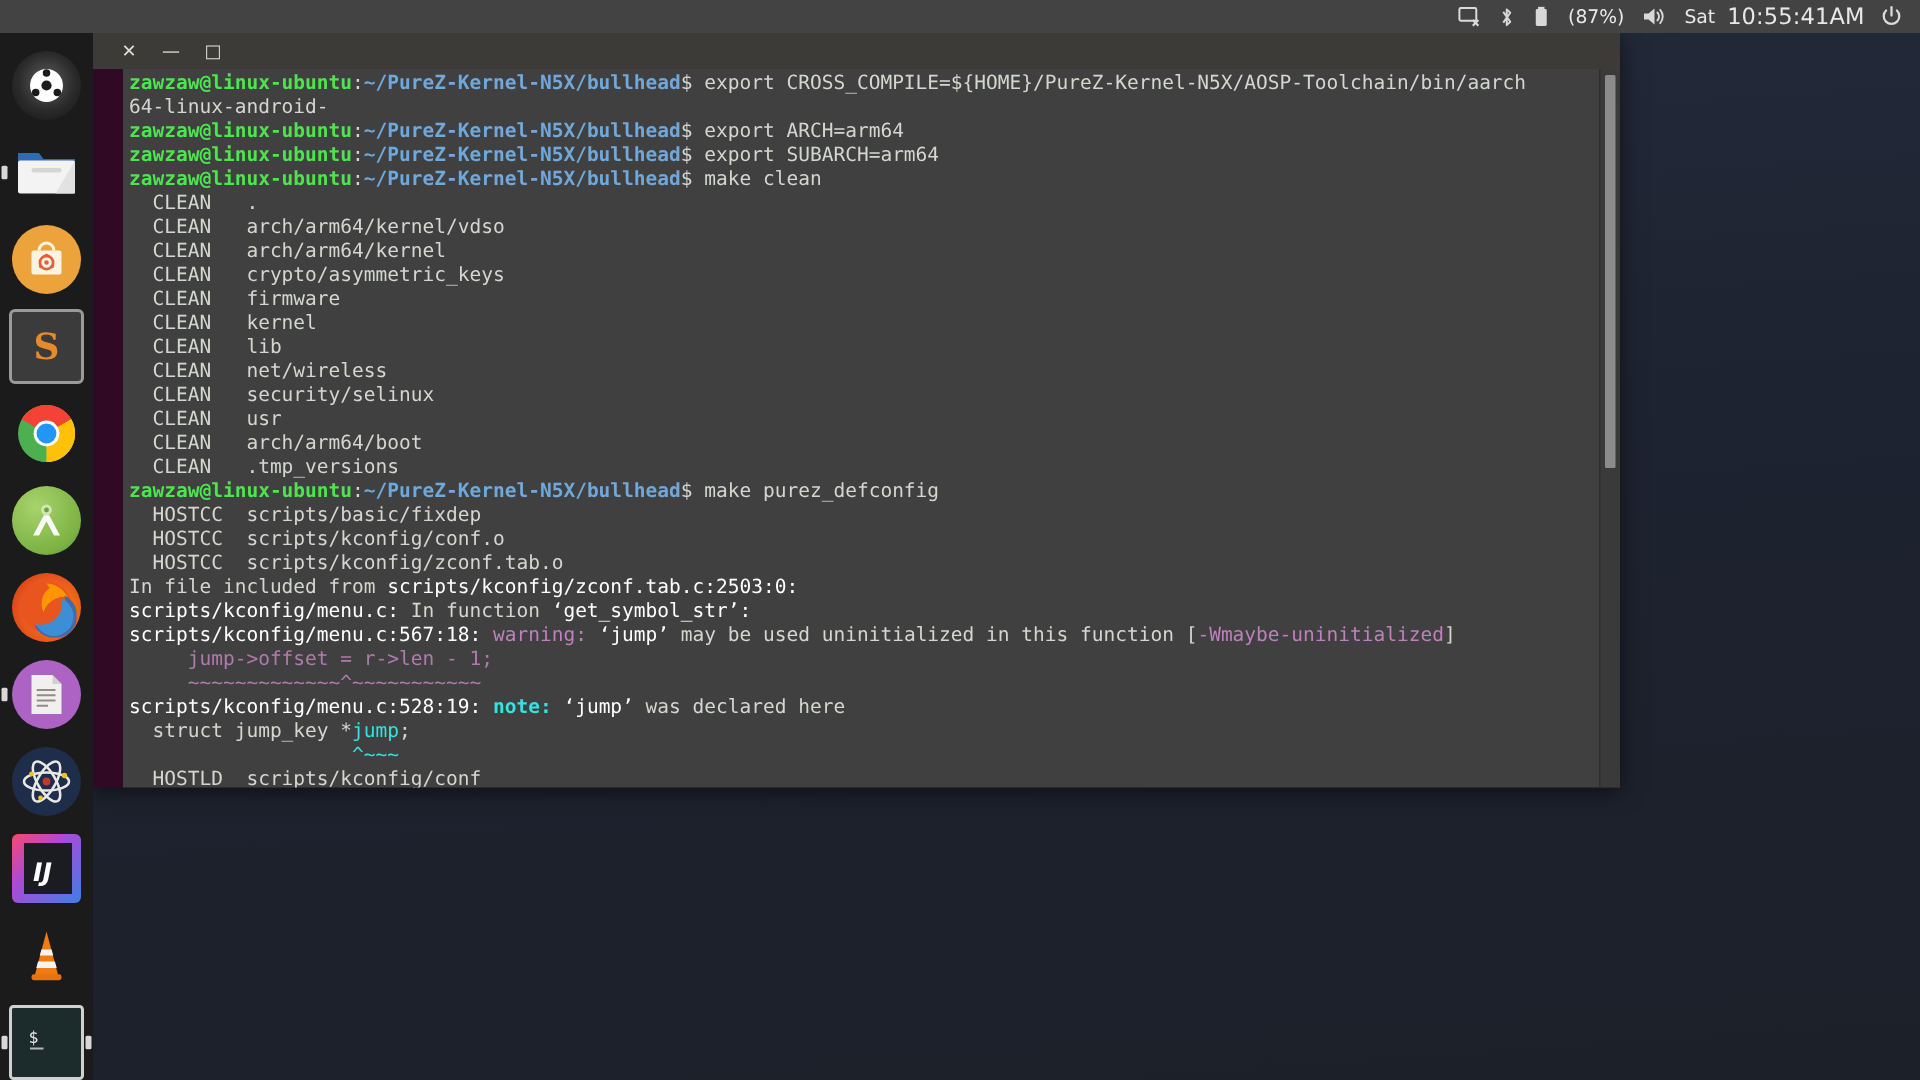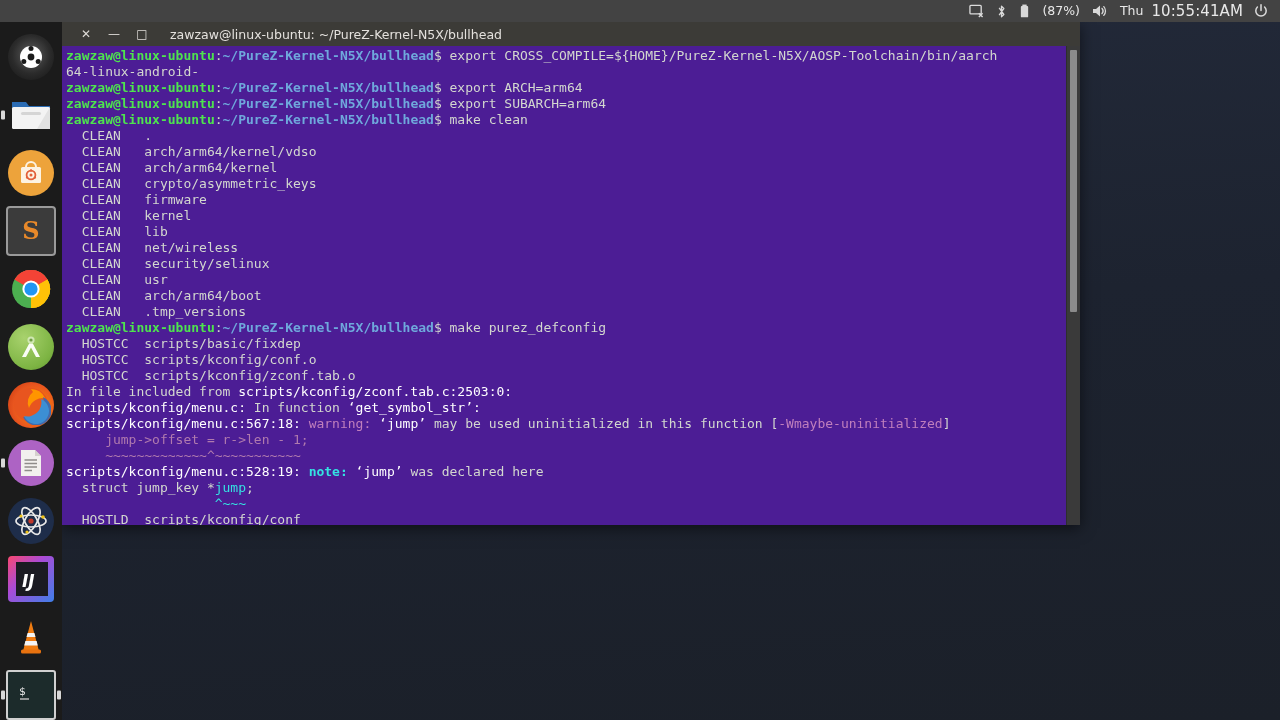--- a/index.html
+++ b/index.html
@@ -144,23 +144,24 @@
     font-size: 12.5px;
     font-family: "DejaVu Sans", sans-serif;
     margin-left: 18px;
     white-space: nowrap;
     overflow: hidden;
     text-overflow: ellipsis;
   }
   #terminal-body {
     flex: 1;
     position: relative;
-    background: #4c1d95;
-    display: flex;
-    overflow: hidden;
+    background: #404040;
+    display: flex;
+    overflow: hidden;
+    margin-left: 20px;
   }
   #term-text {
     flex: 1;
     padding: 2px 0 0 4px;
     font-family: "DejaVu Sans Mono", monospace;
     font-size: 13px;
     line-height: 16px;
     color: #d3d7cf;
     white-space: pre;
     overflow: hidden;
@@ -218,21 +219,21 @@
       </svg>
     </div>
     <div class="panel-item" id="panel-battery">(87%)</div>
     <div class="panel-item">
       <svg width="16" height="14" viewBox="0 0 16 14">
         <path d="M1 5 h3 L8 1.6 v10.8 L4 9 H1 z" fill="#d8d8d8"></path>
         <path d="M10 4.4 a4 4 0 0 1 0 5.2" fill="none" stroke="#d8d8d8" stroke-width="1.4" stroke-linecap="round"></path>
         <path d="M11.8 2.6 a6.6 6.6 0 0 1 0 8.8" fill="none" stroke="#d8d8d8" stroke-width="1.3" stroke-linecap="round"></path>
       </svg>
     </div>
-    <div class="panel-item" id="panel-day">Thu</div>
+    <div class="panel-item" id="panel-day">Sat</div>
     <div class="panel-item" id="panel-clock">10:55:41AM</div>
     <div class="panel-item">
       <svg width="14" height="14" viewBox="0 0 14 14">
         <path d="M3.4 3 a5.2 5.2 0 1 0 7.2 0" fill="none" stroke="#dcdcdc" stroke-width="1.5" stroke-linecap="round"></path>
         <line x1="7" y1="0.8" x2="7" y2="6.4" stroke="#dcdcdc" stroke-width="1.5" stroke-linecap="round"></line>
       </svg>
     </div>
   </div>
 
   <div id="launcher">
@@ -382,21 +383,20 @@
     </div>
 
   </div>
 
   <div id="terminal-window">
 
     <div id="title-bar">
       <div class="win-btn" id="win-close">✕</div>
       <div class="win-btn">—</div>
       <div class="win-btn">□</div>
-      <div id="win-title">zawzaw@linux-ubuntu: ~/PureZ-Kernel-N5X/bullhead</div>
     </div>
 
     <div id="terminal-body">
       <div id="term-text"><div><span class="c-green">zawzaw@linux-ubuntu</span><span class="c-white">:</span><span class="c-blue">~/PureZ-Kernel-N5X/bullhead</span><span class="c-white">$</span><span class="c-plain"> export CROSS_COMPILE=${HOME}/PureZ-Kernel-N5X/AOSP-Toolchain/bin/aarch</span></div><div><span class="c-plain">64-linux-android-</span></div><div><span class="c-green">zawzaw@linux-ubuntu</span><span class="c-white">:</span><span class="c-blue">~/PureZ-Kernel-N5X/bullhead</span><span class="c-white">$</span><span class="c-plain"> export ARCH=arm64</span></div><div><span class="c-green">zawzaw@linux-ubuntu</span><span class="c-white">:</span><span class="c-blue">~/PureZ-Kernel-N5X/bullhead</span><span class="c-white">$</span><span class="c-plain"> export SUBARCH=arm64</span></div><div><span class="c-green">zawzaw@linux-ubuntu</span><span class="c-white">:</span><span class="c-blue">~/PureZ-Kernel-N5X/bullhead</span><span class="c-white">$</span><span class="c-plain"> make clean</span></div><div><span class="c-plain">  CLEAN   .</span></div><div><span class="c-plain">  CLEAN   arch/arm64/kernel/vdso</span></div><div><span class="c-plain">  CLEAN   arch/arm64/kernel</span></div><div><span class="c-plain">  CLEAN   crypto/asymmetric_keys</span></div><div><span class="c-plain">  CLEAN   firmware</span></div><div><span class="c-plain">  CLEAN   kernel</span></div><div><span class="c-plain">  CLEAN   lib</span></div><div><span class="c-plain">  CLEAN   net/wireless</span></div><div><span class="c-plain">  CLEAN   security/selinux</span></div><div><span class="c-plain">  CLEAN   usr</span></div><div><span class="c-plain">  CLEAN   arch/arm64/boot</span></div><div><span class="c-plain">  CLEAN   .tmp_versions</span></div><div><span class="c-green">zawzaw@linux-ubuntu</span><span class="c-white">:</span><span class="c-blue">~/PureZ-Kernel-N5X/bullhead</span><span class="c-white">$</span><span class="c-plain"> make purez_defconfig</span></div><div><span class="c-plain">  HOSTCC  scripts/basic/fixdep</span></div><div><span class="c-plain">  HOSTCC  scripts/kconfig/conf.o</span></div><div><span class="c-plain">  HOSTCC  scripts/kconfig/zconf.tab.o</span></div><div><span class="c-plain">In file included from </span><span class="c-bold">scripts/kconfig/zconf.tab.c:2503:0:</span></div><div><span class="c-bold">scripts/kconfig/menu.c:</span><span class="c-plain"> In function </span><span class="c-bold">‘get_symbol_str’:</span></div><div><span class="c-bold">scripts/kconfig/menu.c:567:18:</span><span class="c-magenta"> warning:</span><span class="c-bold"> ‘jump’</span><span class="c-plain"> may be used uninitialized in this function [</span><span class="c-magenta">-Wmaybe-uninitialized</span><span class="c-plain">]</span></div><div><span class="c-src">     jump-&gt;offset = r-&gt;len - 1;</span></div><div><span class="c-src">     ~~~~~~~~~~~~~^~~~~~~~~~~~</span></div><div><span class="c-bold">scripts/kconfig/menu.c:528:19:</span><span class="c-cyan"> note:</span><span class="c-bold"> ‘jump’</span><span class="c-plain"> was declared here</span></div><div><span class="c-plain">  struct jump_key *</span><span class="c-cyanb">jump</span><span class="c-plain">;</span></div><div><span class="c-cyanb">                   ^~~~</span></div><div><span class="c-plain">  HOSTLD  scripts/kconfig/conf</span></div></div>
       <div id="term-scrollbar">
         <div id="term-thumb"></div>
       </div>
     </div>
 
   </div>

